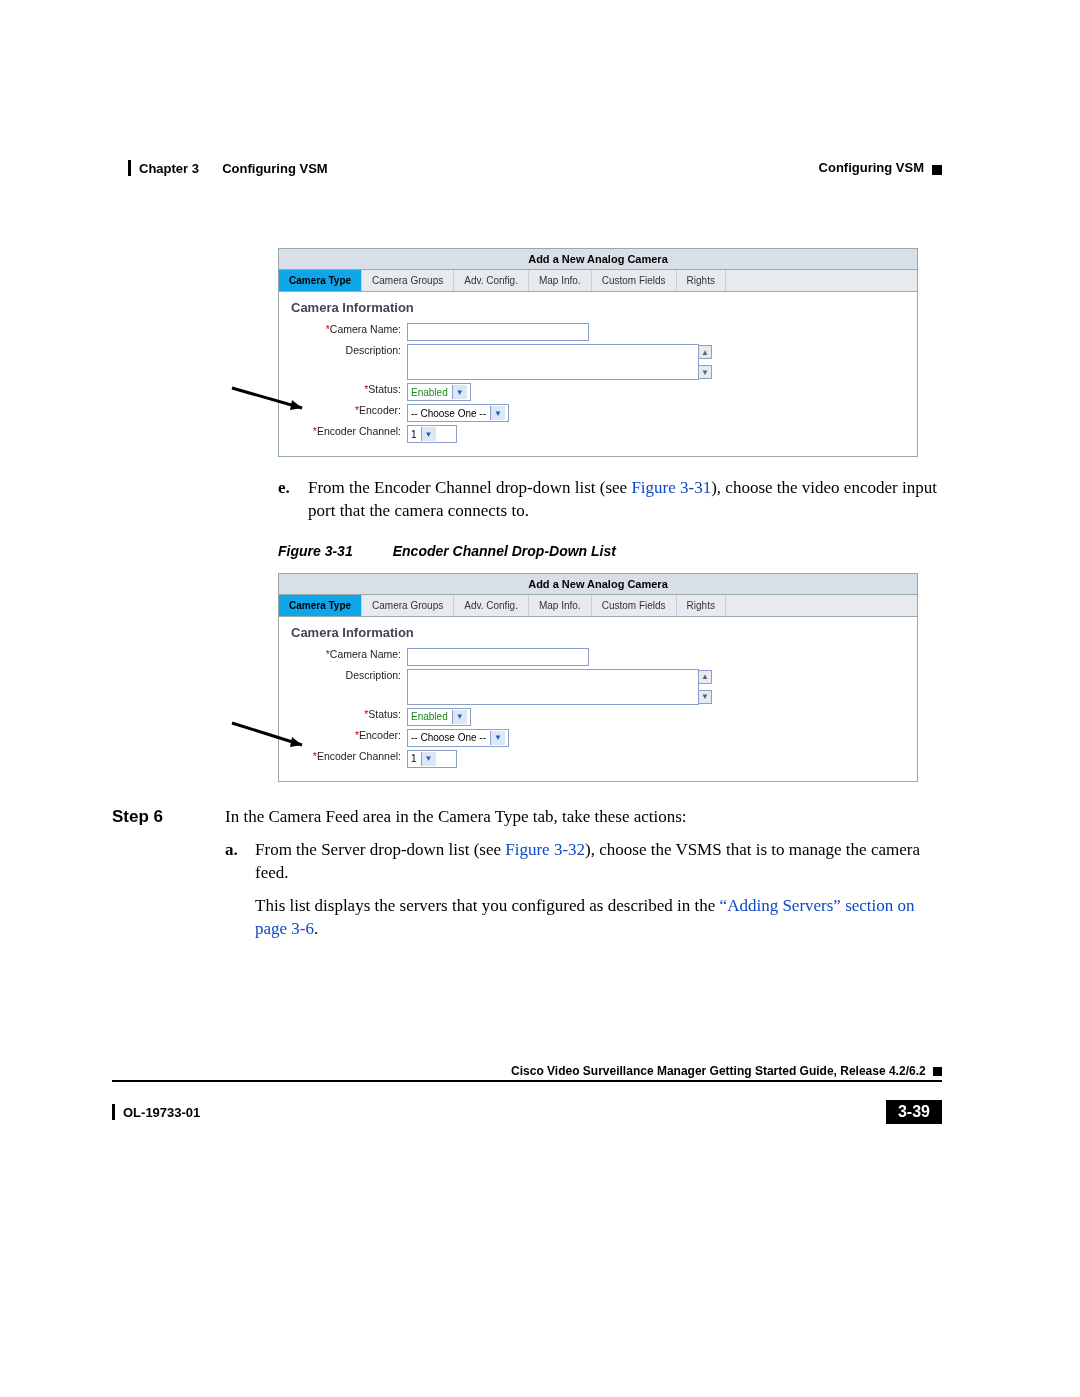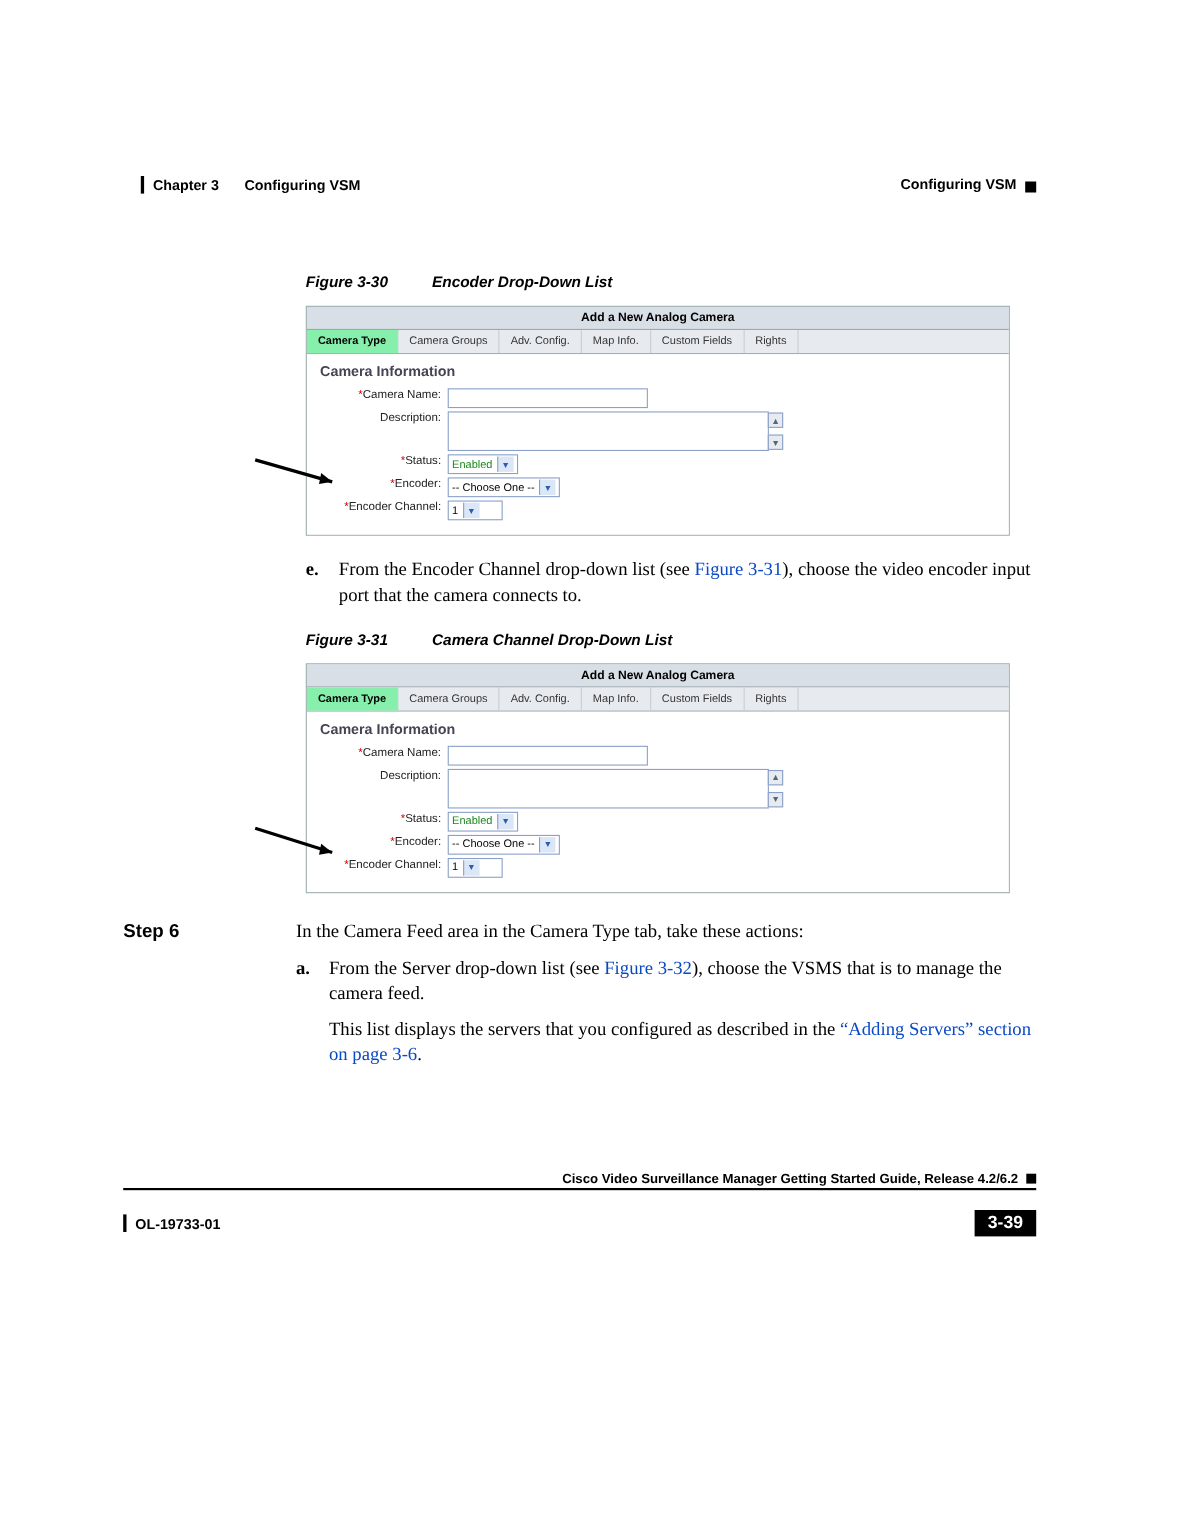--- a/index.html
+++ b/index.html
@@ -77,21 +77,21 @@
     background:#e7ebef;
     border-bottom: 1px solid #9aa;
   }
   .tabs .tab {
     padding: 5px 10px;
     border-right:1px solid #c7cdd4;
     font-size: 10px;
     color:#333;
   }
   .tabs .tab.active {
-    background:#86efac;
+    background:#0ea5e9;
     font-weight: bold;
     color:#000;
   }
   .body {
     background:#fff;
     padding: 6px 10px 10px 10px;
   }
   .fieldset-title {
     font-weight: bold;
     color:#445;
@@ -167,21 +167,21 @@
     gap: 18px;
     font-size: 17px;
     line-height: 1.35;
     margin-top: 24px;
   }
   .step6 .lead {
     font-family: Arial, Helvetica, sans-serif;
     font-weight: bold;
     white-space: nowrap;
   }
-  .step6 .body6 { flex:1; margin-left: 88px;}
+  .step6 .body6 { flex:1; margin-left: 44px;}
   .step6-wrap { margin-left: 0; }
   .xref { color: #0b49c4; }
   .footer {
     position:absolute;
     left:112px;
     width:830px;
     top:1040px;
     margin-top:24px;
   }
   .footer .line1 {
@@ -223,24 +223,20 @@
       <span>Configuring VSM</span>
     </div>
     <div class="right">
       <div class="rowr">
         <span>Configuring VSM</span>
         <span class="sq"></span>
       </div>
     </div>
   </div>
 
-  <div class="figcap">
-    <span>Figure 3-30</span>
-    <span>Encoder Drop-Down List</span>
-  </div>
 
   <div class="shot-wrap">
     <div class="arrow" style="top:140px;">
       <svg width="90" height="30">
           <line x1="0" y1="0" x2="70" y2="20" stroke="#000" stroke-width="3"></line>
           <polygon points="70,20 60,12 58,22" fill="#000"></polygon>
         </svg>
     </div>
     <div class="shot">
       <div class="titlebar">Add a New Analog Camera</div>
@@ -294,21 +290,21 @@
     <div class="itm">
       <span class="mk">e.</span>
       <span>
         <span>From the Encoder Channel drop-down list (see </span><span class="xref">Figure 3-31</span><span>), choose the video encoder input port that the camera connects to.</span>
       </span>
     </div>
   </div>
 
   <div class="figcap">
     <span>Figure 3-31</span>
-    <span>Camera Channel Drop-Down List</span>
+    <span>Encoder Channel Drop-Down List</span>
   </div>
 
   <div class="shot-wrap">
     <div class="arrow" style="top:150px;">
       <svg width="90" height="30">
           <line x1="0" y1="0" x2="70" y2="22" stroke="#000" stroke-width="3"></line>
           <polygon points="70,22 60,14 58,24" fill="#000"></polygon>
         </svg>
     </div>
     <div class="shot">

